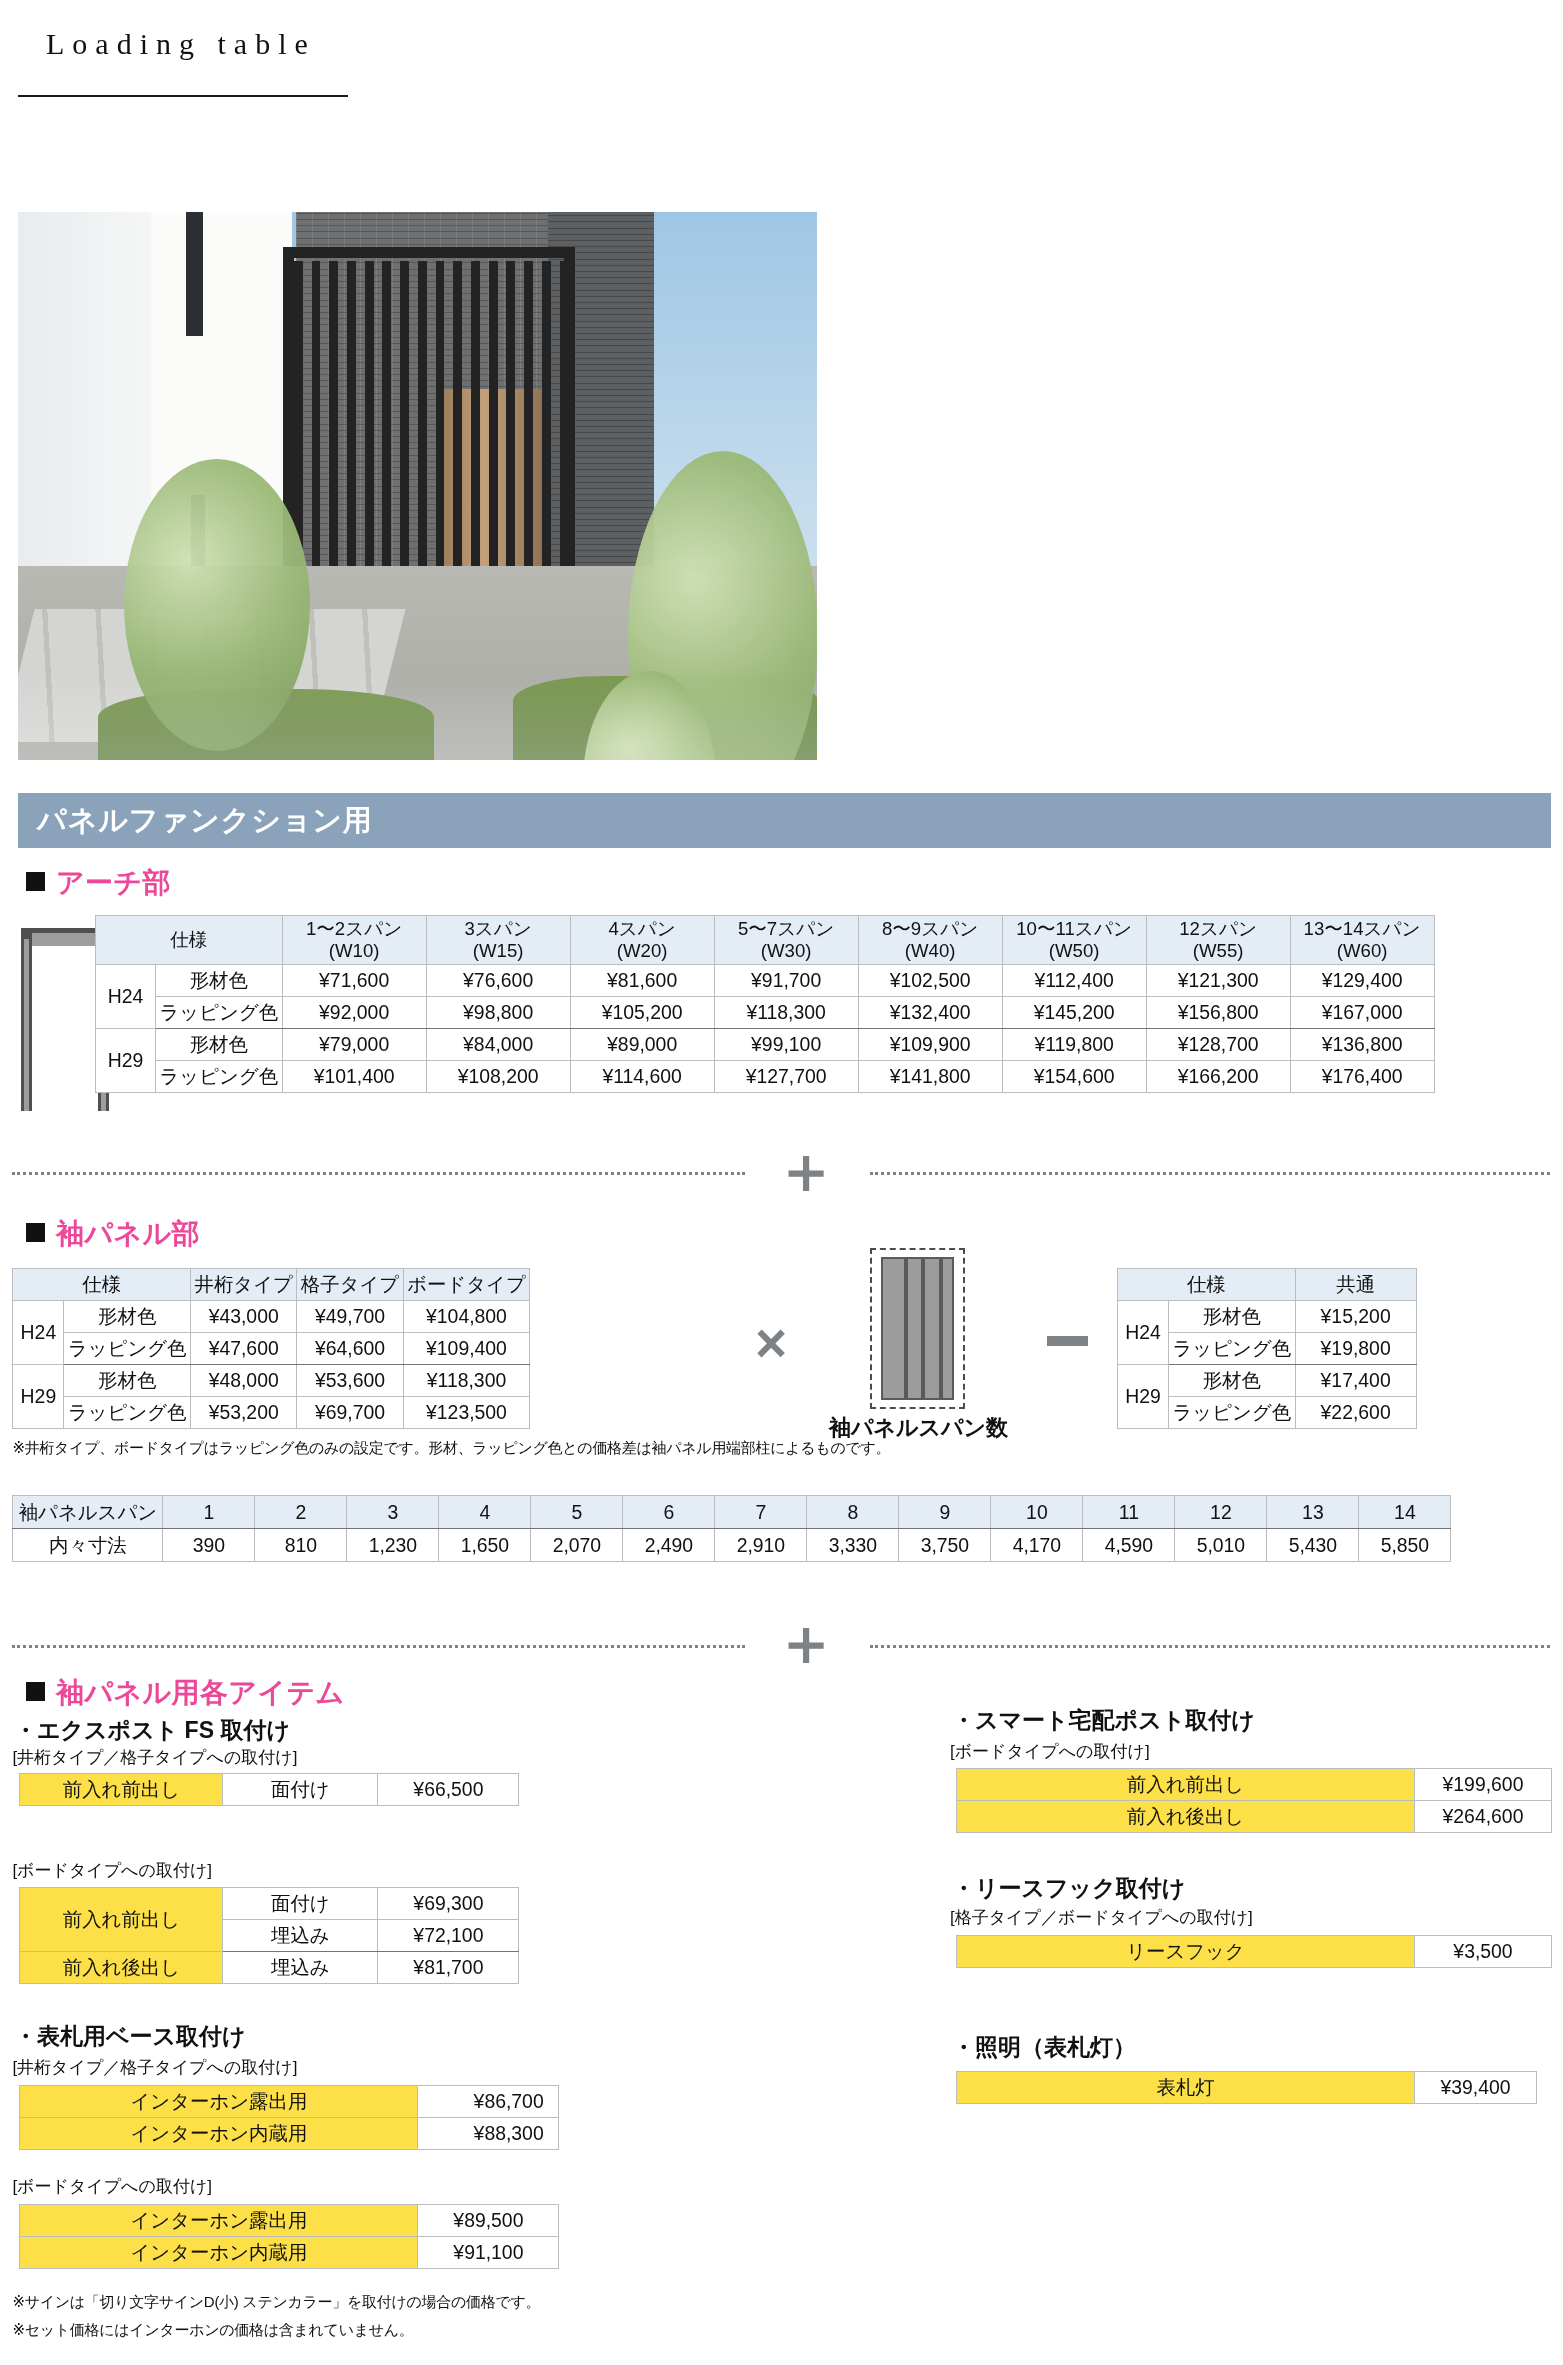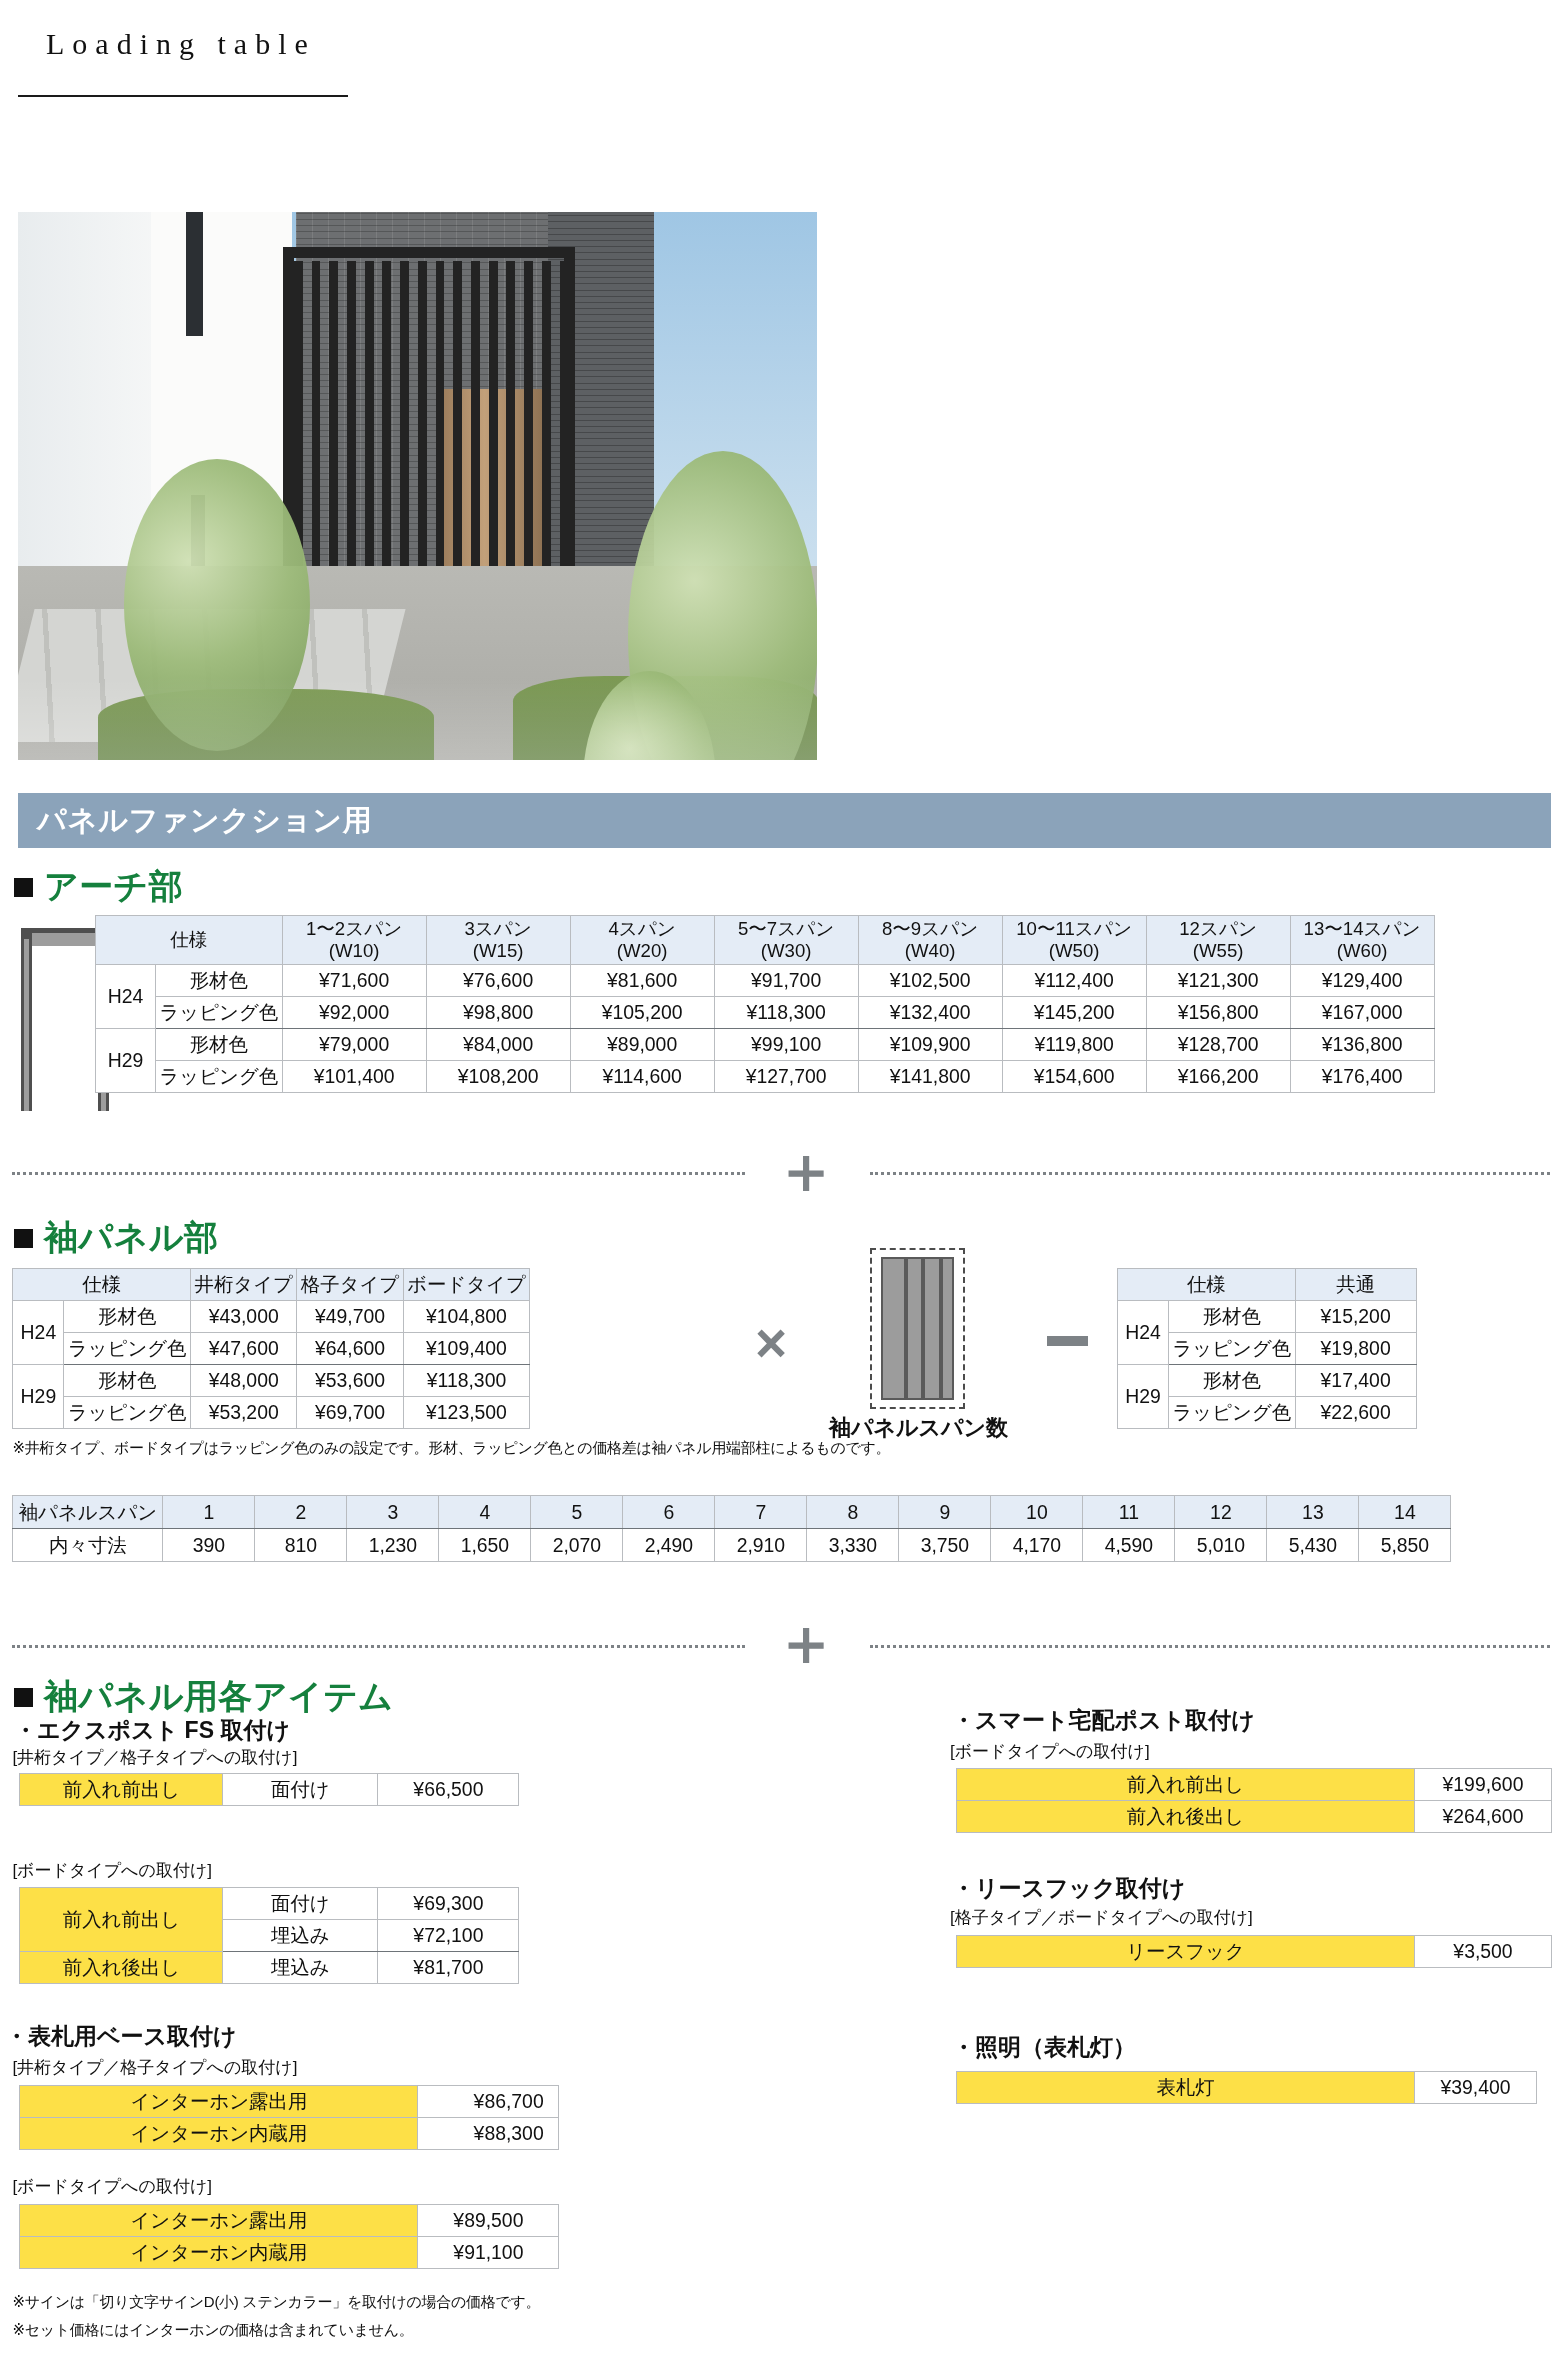--- a/index.html
+++ b/index.html
@@ -143,25 +143,26 @@
     font-size: 29px;
     font-weight: bold;
     line-height: 55px;
     padding-left: 19.4px;
     letter-spacing: 0.9px;
   }
 
   
   .sec-head {
     position: absolute;
-    font-size: 34px;
+    font-size: 28px;
     font-weight: bold;
-    color: #15803d;
+    color: #ec4899;
     letter-spacing: 0.4px;
     white-space: nowrap;
+    margin-left: 12px;
   }
   .sec-head .sq {
     display: inline-block;
     width: 19.4px; height: 19.4px;
     background: #111;
     margin-right: 10.6px;
     vertical-align: 0.9px;
   }
 
   .item-head {
@@ -626,21 +627,21 @@
       <td class="c3">¥72,100</td>
     </tr>
     <tr>
       <td class="lbl c1">前入れ後出し</td>
       <td class="c2">埋込み</td>
       <td class="c3">¥81,700</td>
     </tr>
   </tbody>
 </table>
 
-<div class="item-head" style="left:5px; top:2021px;">・表札用ベース取付け</div>
+<div class="item-head" style="left:14px; top:2021px;">・表札用ベース取付け</div>
 <div class="sub-note" style="left:12.4px; top:2056px;">[井桁タイプ／格子タイプへの取付け]</div>
 
 <table id="base-a" class="tbl-outer mini">
   <tbody>
     <tr>
       <td class="lbl c1">インターホン露出用</td>
       <td class="c2">¥86,700</td>
     </tr>
     <tr>
       <td class="lbl c1">インターホン内蔵用</td>

